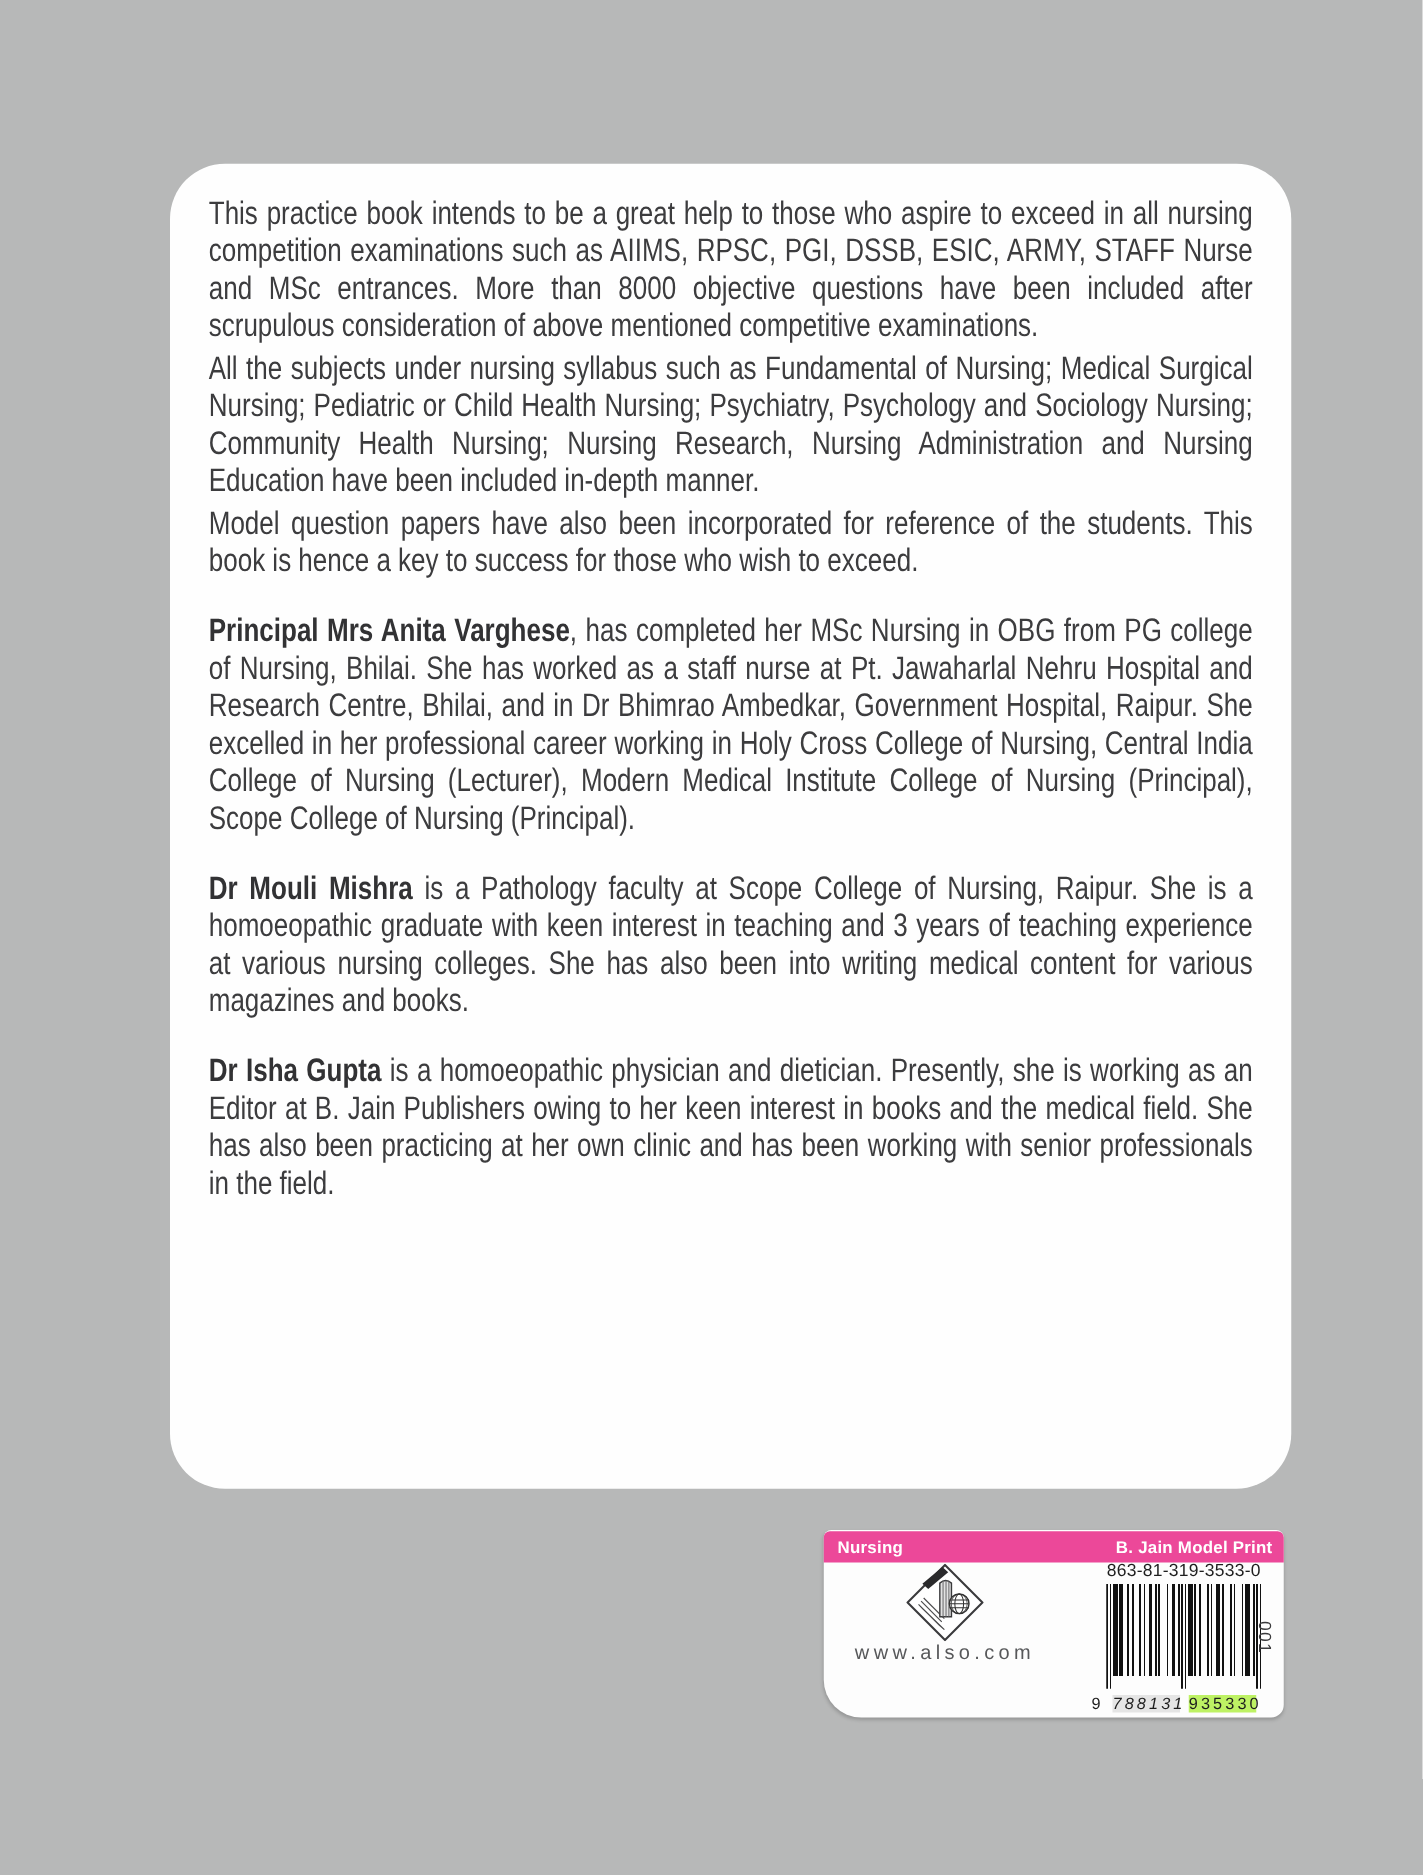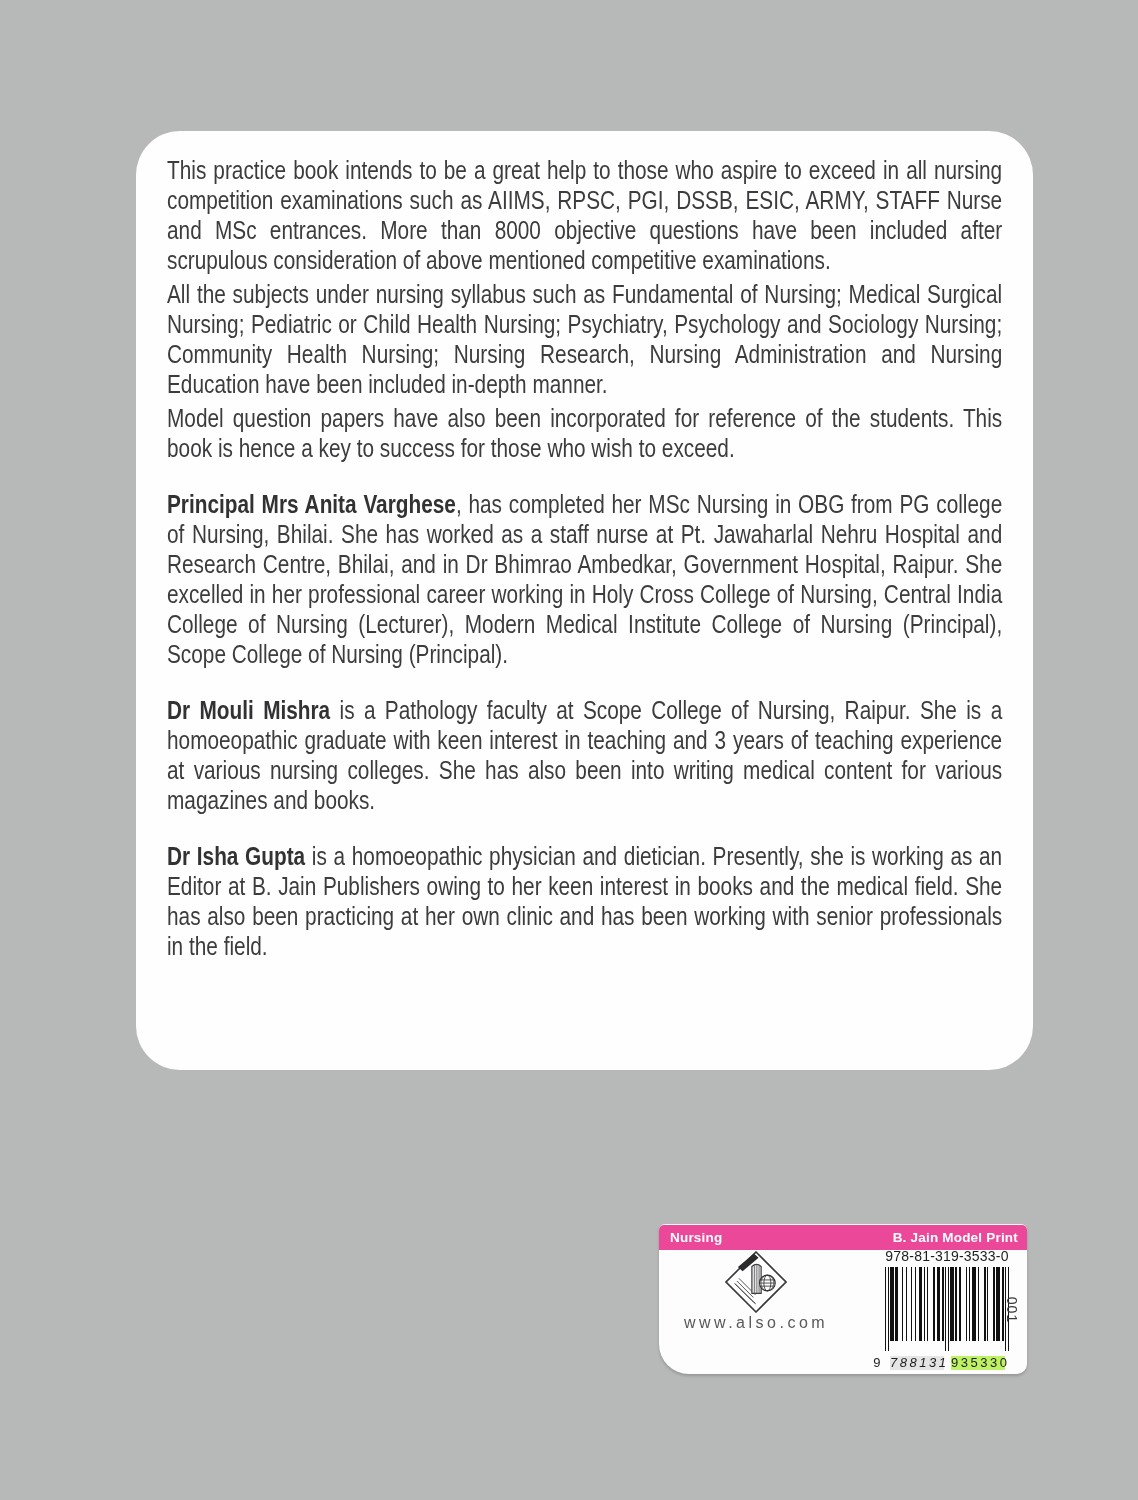--- a/index.html
+++ b/index.html
@@ -8,21 +8,21 @@
     background:#b7b8b8;
     font-family:"Liberation Sans", sans-serif;
     position:relative;
     overflow:hidden;
   }
 
   
   .main-card {
     position:absolute;
     left:136px; top:131px;
-    width:897px; height:939px;
+    width:897px; height:1060px;
     background:#fefefe;
     border-radius:44px;
   }
   .text-block {
     position:absolute;
     left:31px; top:24px;
     width:1044px;               
     transform:scaleX(0.8);      
     transform-origin:left top;
   }
@@ -161,21 +161,21 @@
 
     <circle cx="41" cy="31" r="7.6" fill="#ffffff" stroke="#333" stroke-width="1.1"></circle>
     <ellipse cx="41" cy="31" rx="3.4" ry="7.6" fill="none" stroke="#333" stroke-width="0.8"></ellipse>
     <ellipse cx="41" cy="31" rx="6.2" ry="7.6" fill="none" stroke="#333" stroke-width="0.6"></ellipse>
     <path d="M33.6 28 L48.4 28 M33.4 31 L48.6 31 M33.6 34 L48.4 34" stroke="#333" stroke-width="0.8"></path>
   </svg>
 
   <div class="website">www.also.com</div>
 
   <div class="barcode-wrap">
-    <div class="isbn">978-81-319-3533-0</div>
+    <div class="isbn">863-81-319-3533-0</div>
     <svg class="bars" id="barcode-svg" viewBox="0 0 95 84" preserveAspectRatio="none" shape-rendering="crispEdges">
         <rect x="0" y="0" width="1" height="84" fill="#111"></rect>
         <rect x="2" y="0" width="1" height="84" fill="#111"></rect>
         <rect x="4" y="0" width="1" height="74" fill="#111"></rect>
         <rect x="5" y="0" width="1" height="74" fill="#111"></rect>
         <rect x="6" y="0" width="1" height="74" fill="#111"></rect>
         <rect x="8" y="0" width="1" height="74" fill="#111"></rect>
         <rect x="9" y="0" width="1" height="74" fill="#111"></rect>
         <rect x="13" y="0" width="1" height="74" fill="#111"></rect>
         <rect x="16" y="0" width="1" height="74" fill="#111"></rect>

